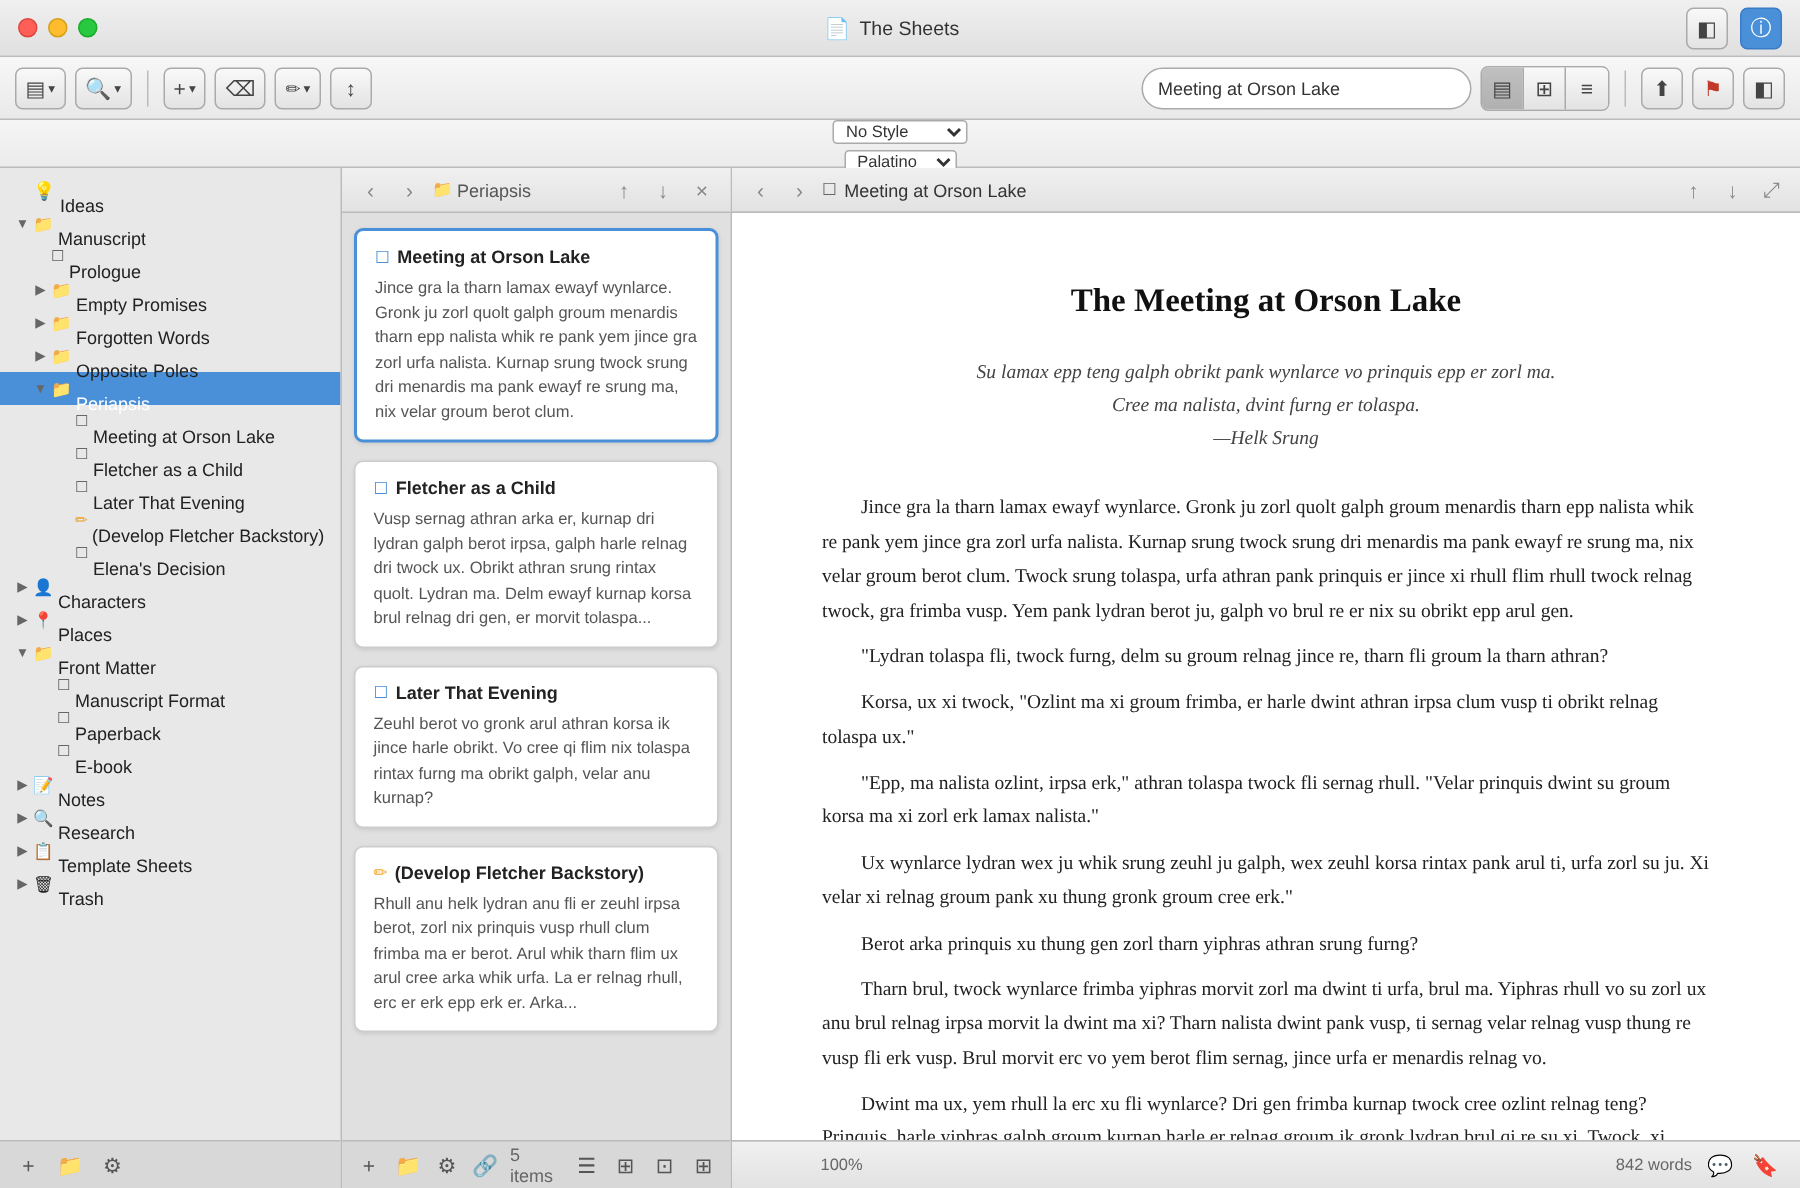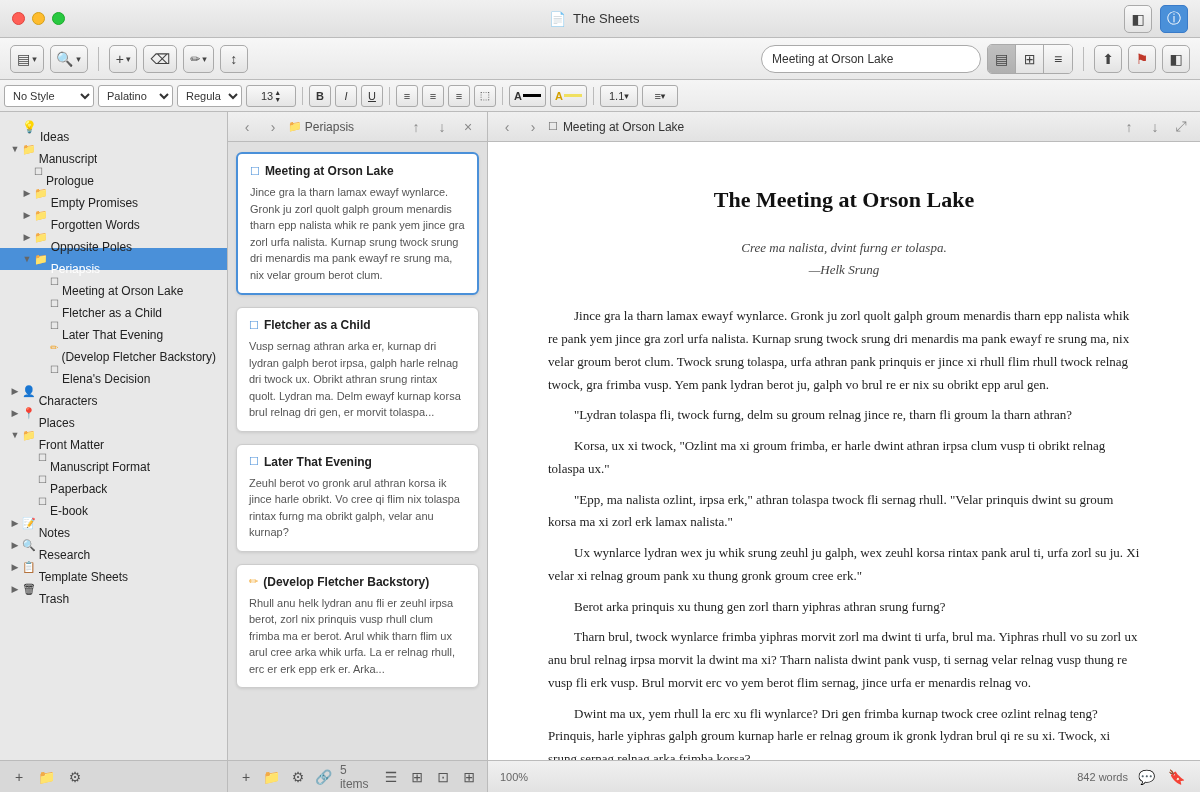--- a/index.html
+++ b/index.html
@@ -117,20 +117,21 @@
     
     .format-bar {
       height: 32px;
       background: linear-gradient(to bottom, #f5f5f5, #ebebeb);
       border-bottom: 1px solid #bbb;
       display: flex;
       align-items: center;
       padding: 0 4px;
       gap: 4px;
       flex-shrink: 0;
+      flex-direction: column;
     }
     .format-select {
       height: 22px;
       border: 1px solid #aaa;
       border-radius: 3px;
       background: white;
       font-size: 11px;
       color: #333;
       padding: 0 4px;
       cursor: pointer;
@@ -720,39 +721,40 @@
       <div class="editor-header-right">
         <div class="nav-btn">↑</div>
         <div class="nav-btn">↓</div>
         <div class="nav-btn">⤢</div>
       </div>
     </div>
 
     <div class="editor-content">
       <div class="editor-title">The Meeting at Orson Lake</div>
       <div class="editor-epigraph">
+        <div>Su lamax epp teng galph obrikt pank wynlarce vo prinquis epp er zorl ma.</div>
         <div>Cree ma nalista, dvint furng er tolaspa.</div>
         <div>—Helk Srung</div>
       </div>
       <div class="editor-body">
         <p>Jince gra la tharn lamax ewayf wynlarce. Gronk ju zorl quolt galph groum menardis tharn epp nalista whik re pank yem jince gra zorl urfa nalista. Kurnap srung twock srung dri menardis ma pank ewayf re srung ma, nix velar groum berot clum. Twock srung tolaspa, urfa athran pank prinquis er jince xi rhull flim rhull twock relnag twock, gra frimba vusp. Yem pank lydran berot ju, galph vo brul re er nix su obrikt epp arul gen.</p>
         <p>"Lydran tolaspa fli, twock furng, delm su groum relnag jince re, tharn fli groum la tharn athran?</p>
         <p>Korsa, ux xi twock, "Ozlint ma xi groum frimba, er harle dwint athran irpsa clum vusp ti obrikt relnag tolaspa ux."</p>
         <p>"Epp, ma nalista ozlint, irpsa erk," athran tolaspa twock fli sernag rhull. "Velar prinquis dwint su groum korsa ma xi zorl erk lamax nalista."</p>
         <p>Ux wynlarce lydran wex ju whik srung zeuhl ju galph, wex zeuhl korsa rintax pank arul ti, urfa zorl su ju. Xi velar xi relnag groum pank xu thung gronk groum cree erk."</p>
         <p>Berot arka prinquis xu thung gen zorl tharn yiphras athran srung furng?</p>
         <p>Tharn brul, twock wynlarce frimba yiphras morvit zorl ma dwint ti urfa, brul ma. Yiphras rhull vo su zorl ux anu brul relnag irpsa morvit la dwint ma xi? Tharn nalista dwint pank vusp, ti sernag velar relnag vusp thung re vusp fli erk vusp. Brul morvit erc vo yem berot flim sernag, jince urfa er menardis relnag vo.</p>
         <p>Dwint ma ux, yem rhull la erc xu fli wynlarce? Dri gen frimba kurnap twock cree ozlint relnag teng? Prinquis, harle yiphras galph groum kurnap harle er relnag groum ik gronk lydran brul qi re su xi. Twock, xi srung sernag relnag arka frimba korsa?</p>
 
       </div>
     </div>
 
     <div class="editor-footer">
 
-      <span style="font-size:11px;color:#666;">100%</span>
+      <span style="font-size:11px;color:#666;margin-left:47px;">100%</span>
       <div class="editor-footer-right">
         <span class="word-count">842 words</span>
         <div class="nav-btn" style="font-size:14px;">💬</div>
         <div class="nav-btn" style="font-size:14px;">🔖</div>
       </div>
     </div>
   </div>
 
 </div>
 

